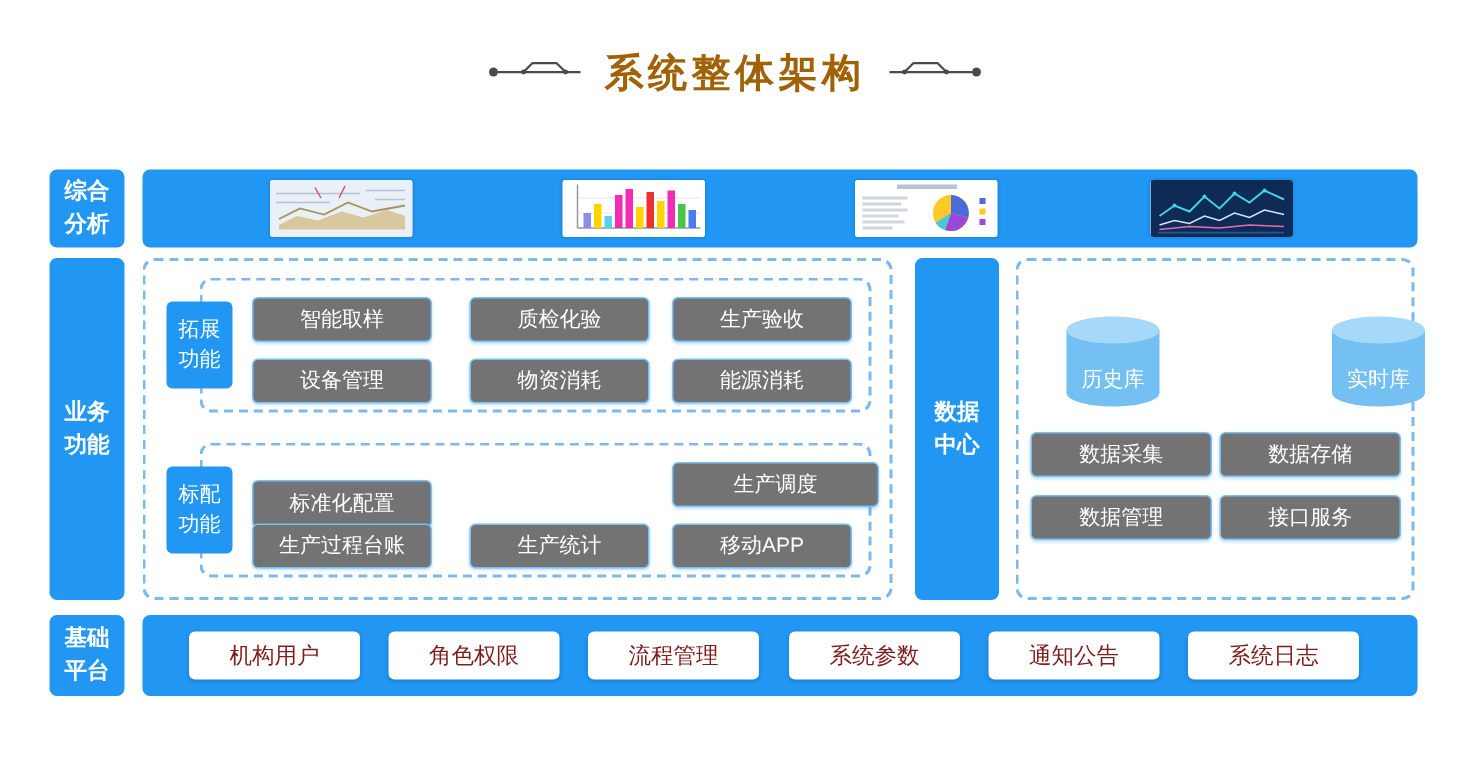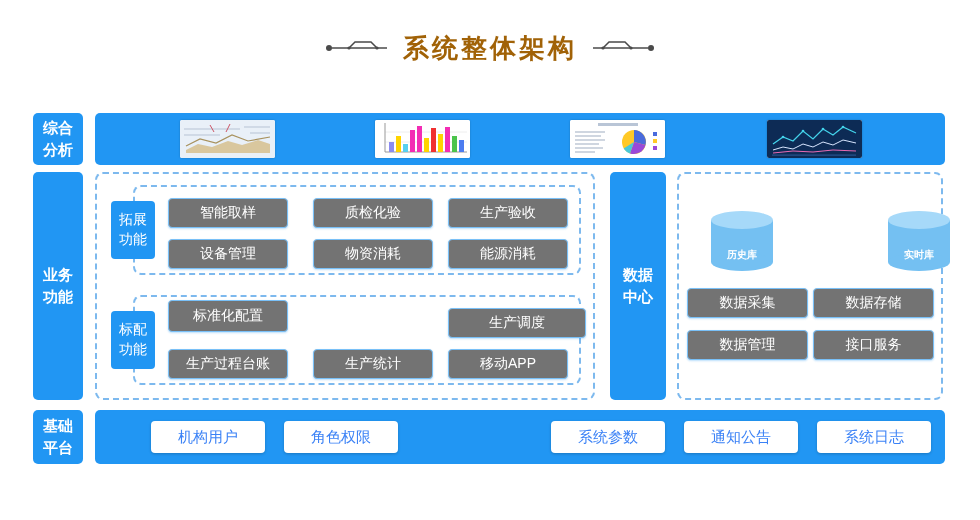--- a/index.html
+++ b/index.html
@@ -22,30 +22,30 @@
 
   .mini-label { background:#2196F3; border-radius:4px; color:#fff;
                 display:flex; align-items:center; justify-content:center;
                 font-size:14px; line-height:1.4; text-align:center; }
   .mini-label span { display:block; width:30px; }
 
   .blue-btn { background:#737373; border:1px solid #79c0f7; border-radius:4px; color:#fff;
               font-size:14px; display:flex; align-items:center; justify-content:center;
               box-shadow:0 1px 2px rgba(33,150,243,.3); white-space:nowrap; }
 
-  .white-btn { background:#fff; border-radius:4px; color:#3b82f6; font-size:15px;
+  .white-btn { background:#fff; border-radius:4px; color:#7f1d1d; font-size:15px;
                display:flex; align-items:center; justify-content:center;
-               box-shadow:0 1px 3px rgba(0,0,0,.2); white-space:nowrap;margin-left:25px; }
+               box-shadow:0 1px 3px rgba(0,0,0,.2); white-space:nowrap; }
 
   .thumb { position:absolute; top:120px; width:95px; height:38px; background:#fff;
            border-radius:2px; overflow:hidden; box-shadow:0 0 2px rgba(0,0,0,.25); }
 
   .cylinder { }
   .cyl-label { position:absolute; left:0; right:0; bottom:12px; text-align:center;
-               color:#fff; font-weight:bold; font-size:10px; }
+               color:#fff; font-weight:normal; font-size:14px; }
 </style>
 </head>
 <body>
 
 <div class="page">
 
   <div class="title-row">
     <svg width="64" height="20" viewBox="0 0 64 20">
       <circle cx="4" cy="10" r="3" fill="#4a4a4a"></circle>
       <line x1="7" y1="10" x2="62" y2="10" stroke="#4a4a4a" stroke-width="1.5"></line>
@@ -148,21 +148,21 @@
   <div class="abs blue-btn" style="left:313px;top:198px;width:120px;height:30px">质检化验</div>
   <div class="abs blue-btn" style="left:448px;top:198px;width:120px;height:30px">生产验收</div>
   <div class="abs blue-btn" style="left:168px;top:239px;width:120px;height:30px">设备管理</div>
   <div class="abs blue-btn" style="left:313px;top:239px;width:120px;height:30px">物资消耗</div>
   <div class="abs blue-btn" style="left:448px;top:239px;width:120px;height:30px">能源消耗</div>
 
   <div class="abs dashed" style="left:133px;top:295px;width:448px;height:90px"></div>
   <div class="abs mini-label" style="left:111px;top:311px;width:44px;height:58px">
     <span>标配功能</span>
   </div>
-  <div class="abs blue-btn" style="left:168px;top:300px;width:120px;height:32px">标准化配置</div>
+  <div class="abs blue-btn" style="left:168px;top:320px;width:120px;height:32px">标准化配置</div>
   <div class="abs blue-btn" style="left:448px;top:308px;width:138px;height:30px">生产调度</div>
   <div class="abs blue-btn" style="left:168px;top:349px;width:120px;height:30px">生产过程台账</div>
   <div class="abs blue-btn" style="left:313px;top:349px;width:120px;height:30px">生产统计</div>
   <div class="abs blue-btn" style="left:448px;top:349px;width:120px;height:30px">移动APP</div>
 
   <div class="abs side-label" style="left:610px;top:172px;width:56px;height:228px">
     <span>数据中心</span>
   </div>
 
   <div class="abs dashed" style="left:677px;top:172px;width:266px;height:228px"></div>
@@ -191,17 +191,18 @@
   <div class="abs blue-btn" style="left:813px;top:330px;width:121px;height:30px">接口服务</div>
 
   <div class="abs side-label" style="left:33px;top:410px;width:50px;height:54px">
     <span>基础平台</span>
   </div>
 
   <div class="abs band" style="left:95px;top:410px;width:850px;height:54px"></div>
 
   <div class="abs white-btn" style="left:126px;top:421px;width:114px;height:32px">机构用户</div>
   <div class="abs white-btn" style="left:259px;top:421px;width:114px;height:32px">角色权限</div>
+  <div class="abs white-btn" style="left:392px;top:421px;width:114px;height:32px">流程管理</div>
   <div class="abs white-btn" style="left:526px;top:421px;width:114px;height:32px">系统参数</div>
   <div class="abs white-btn" style="left:659px;top:421px;width:114px;height:32px">通知公告</div>
   <div class="abs white-btn" style="left:792px;top:421px;width:114px;height:32px">系统日志</div>
 
 </div>
 
 </body></html>

